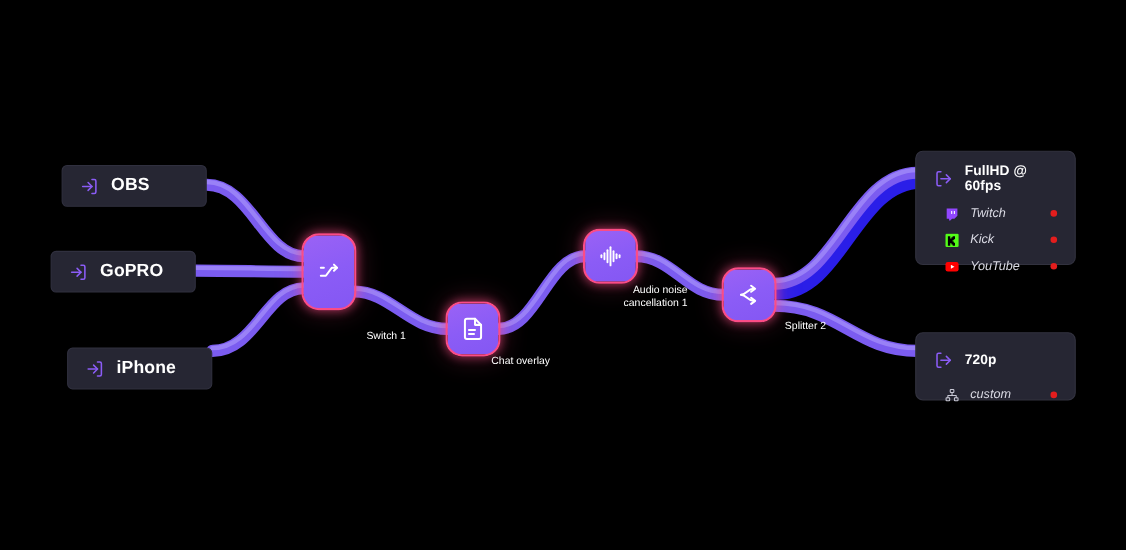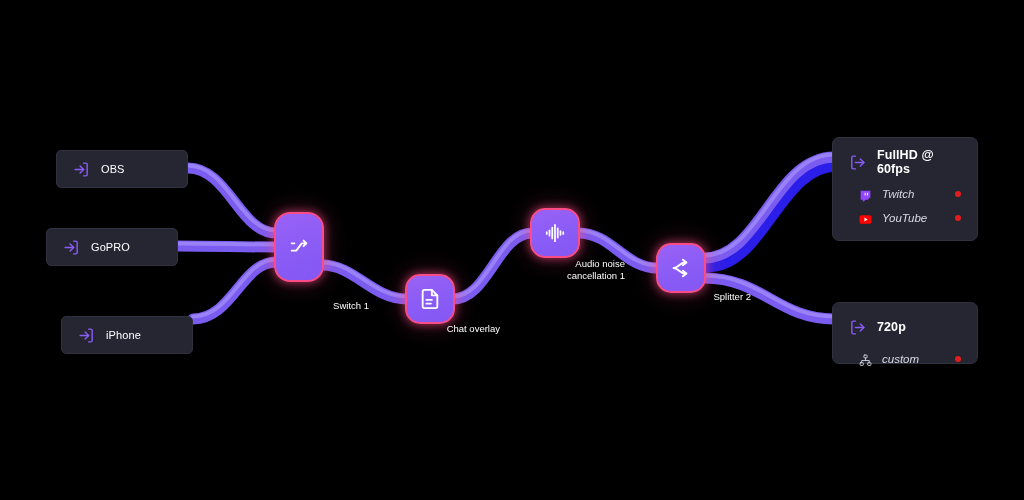--- a/index.html
+++ b/index.html
@@ -25,22 +25,22 @@
     z-index: 5;
   }
   .io-row {
     display: flex; align-items: center;
     gap: 11px;
     padding: 0 16px;
     height: 36px;
   }
   .io-label {
     color: #ffffff;
-    font-size: 11px;
-    font-weight: normal;
+    font-size: 16px;
+    font-weight: bold;
     letter-spacing: .1px;
     white-space: nowrap;
   }
   .io-icon { width: 17px; height: 17px; flex: none; display: block; }
 
   
   .out-panel {
     position: absolute;
     background: #262633;
     border: 1px solid #32323f;
@@ -208,20 +208,28 @@
            <span class="dest-ico"><svg width="13" height="13" viewBox="0 0 24 24">
                 <path fill="#9146ff" d="M3 3h18v12l-5 5h-4l-3 3H7v-3H3z"></path>
                 <rect x="10.5" y="7" width="1.8" height="5" fill="#fff"></rect>
                 <rect x="15" y="7" width="1.8" height="5" fill="#fff"></rect>
               </svg></span>
            <span class="dest-name">Twitch</span>
            <span class="dest-dot" style="background:#e31d1d"></span>
          </div>
           <div class="dest-row">
            <span class="dest-ico"><svg width="13" height="13" viewBox="0 0 24 24">
+                <rect x="1" y="1" width="22" height="22" rx="2" fill="#53fc18"></rect>
+                <path fill="#000" d="M5 5h4v4h2V7h2V5h4v5h-2v2h-2v2h2v2h2v5h-4v-2h-2v-2H9v4H5z"></path>
+              </svg></span>
+           <span class="dest-name">Kick</span>
+           <span class="dest-dot" style="background:#e31d1d"></span>
+         </div>
+          <div class="dest-row">
+           <span class="dest-ico"><svg width="13" height="13" viewBox="0 0 24 24">
                 <rect x="1" y="4" width="22" height="16" rx="4" fill="#ff0000"></rect>
                 <polygon points="10,8.5 16,12 10,15.5" fill="#fff"></polygon>
               </svg></span>
            <span class="dest-name">YouTube</span>
            <span class="dest-dot" style="background:#e31d1d"></span>
          </div>
         </div>
       </div>
       <div class="out-panel" style="left: 832px; top: 302px; width: 146px; height: 62px;">
         <div class="out-head">

